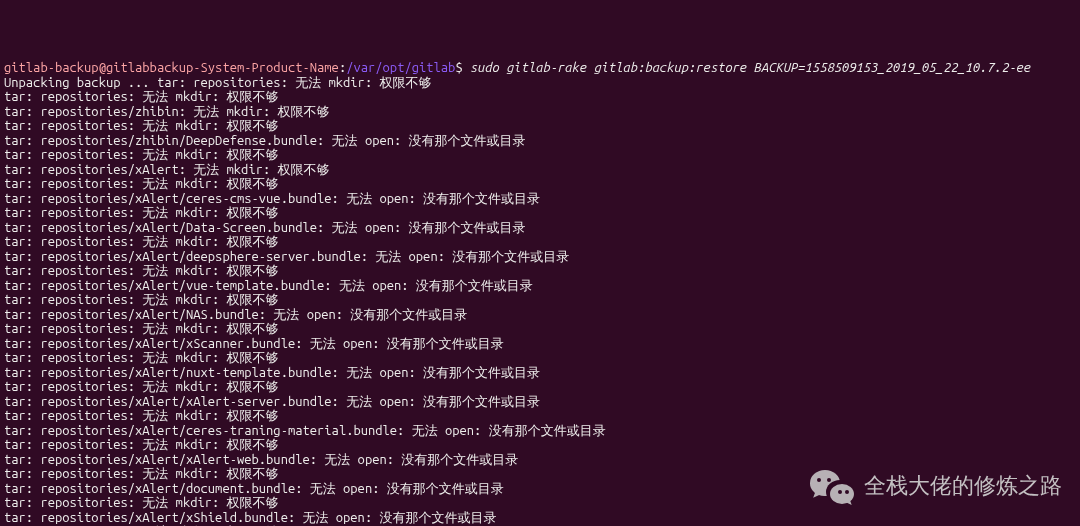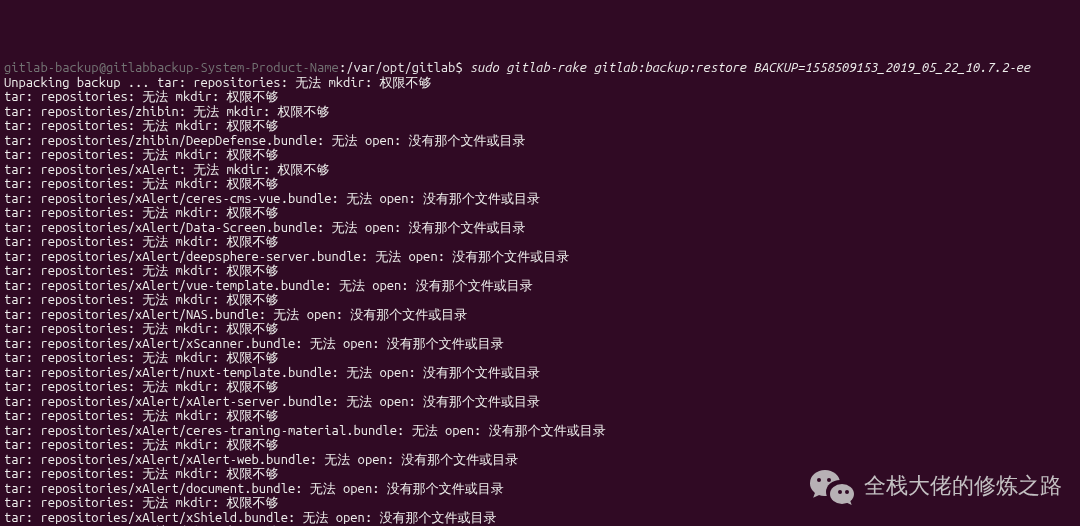--- a/index.html
+++ b/index.html
@@ -15,22 +15,22 @@
       color: #eeeeec;
       width: 1080px;
       height: 526px;
       overflow: hidden;
       position: relative;
       white-space: pre;
     }
     .terminal {
       padding: 2px 4px;
     }
-    .user-host { color: #737373; margin-top: 48px; }
-    .path { color: #e5e5e5; }
+    .user-host { color: #fca5a5; margin-top: 48px; }
+    .path { color: #8b5cf6; }
     .dollar { color: #eeeeec; }
     .cmd { color: #eeeeec; font-style: italic; }
     .watermark {
       position: absolute;
       right: 18px;
       bottom: 22px;
       display: flex;
       align-items: center;
       gap: 10px;
       color: #d0d0d0;

